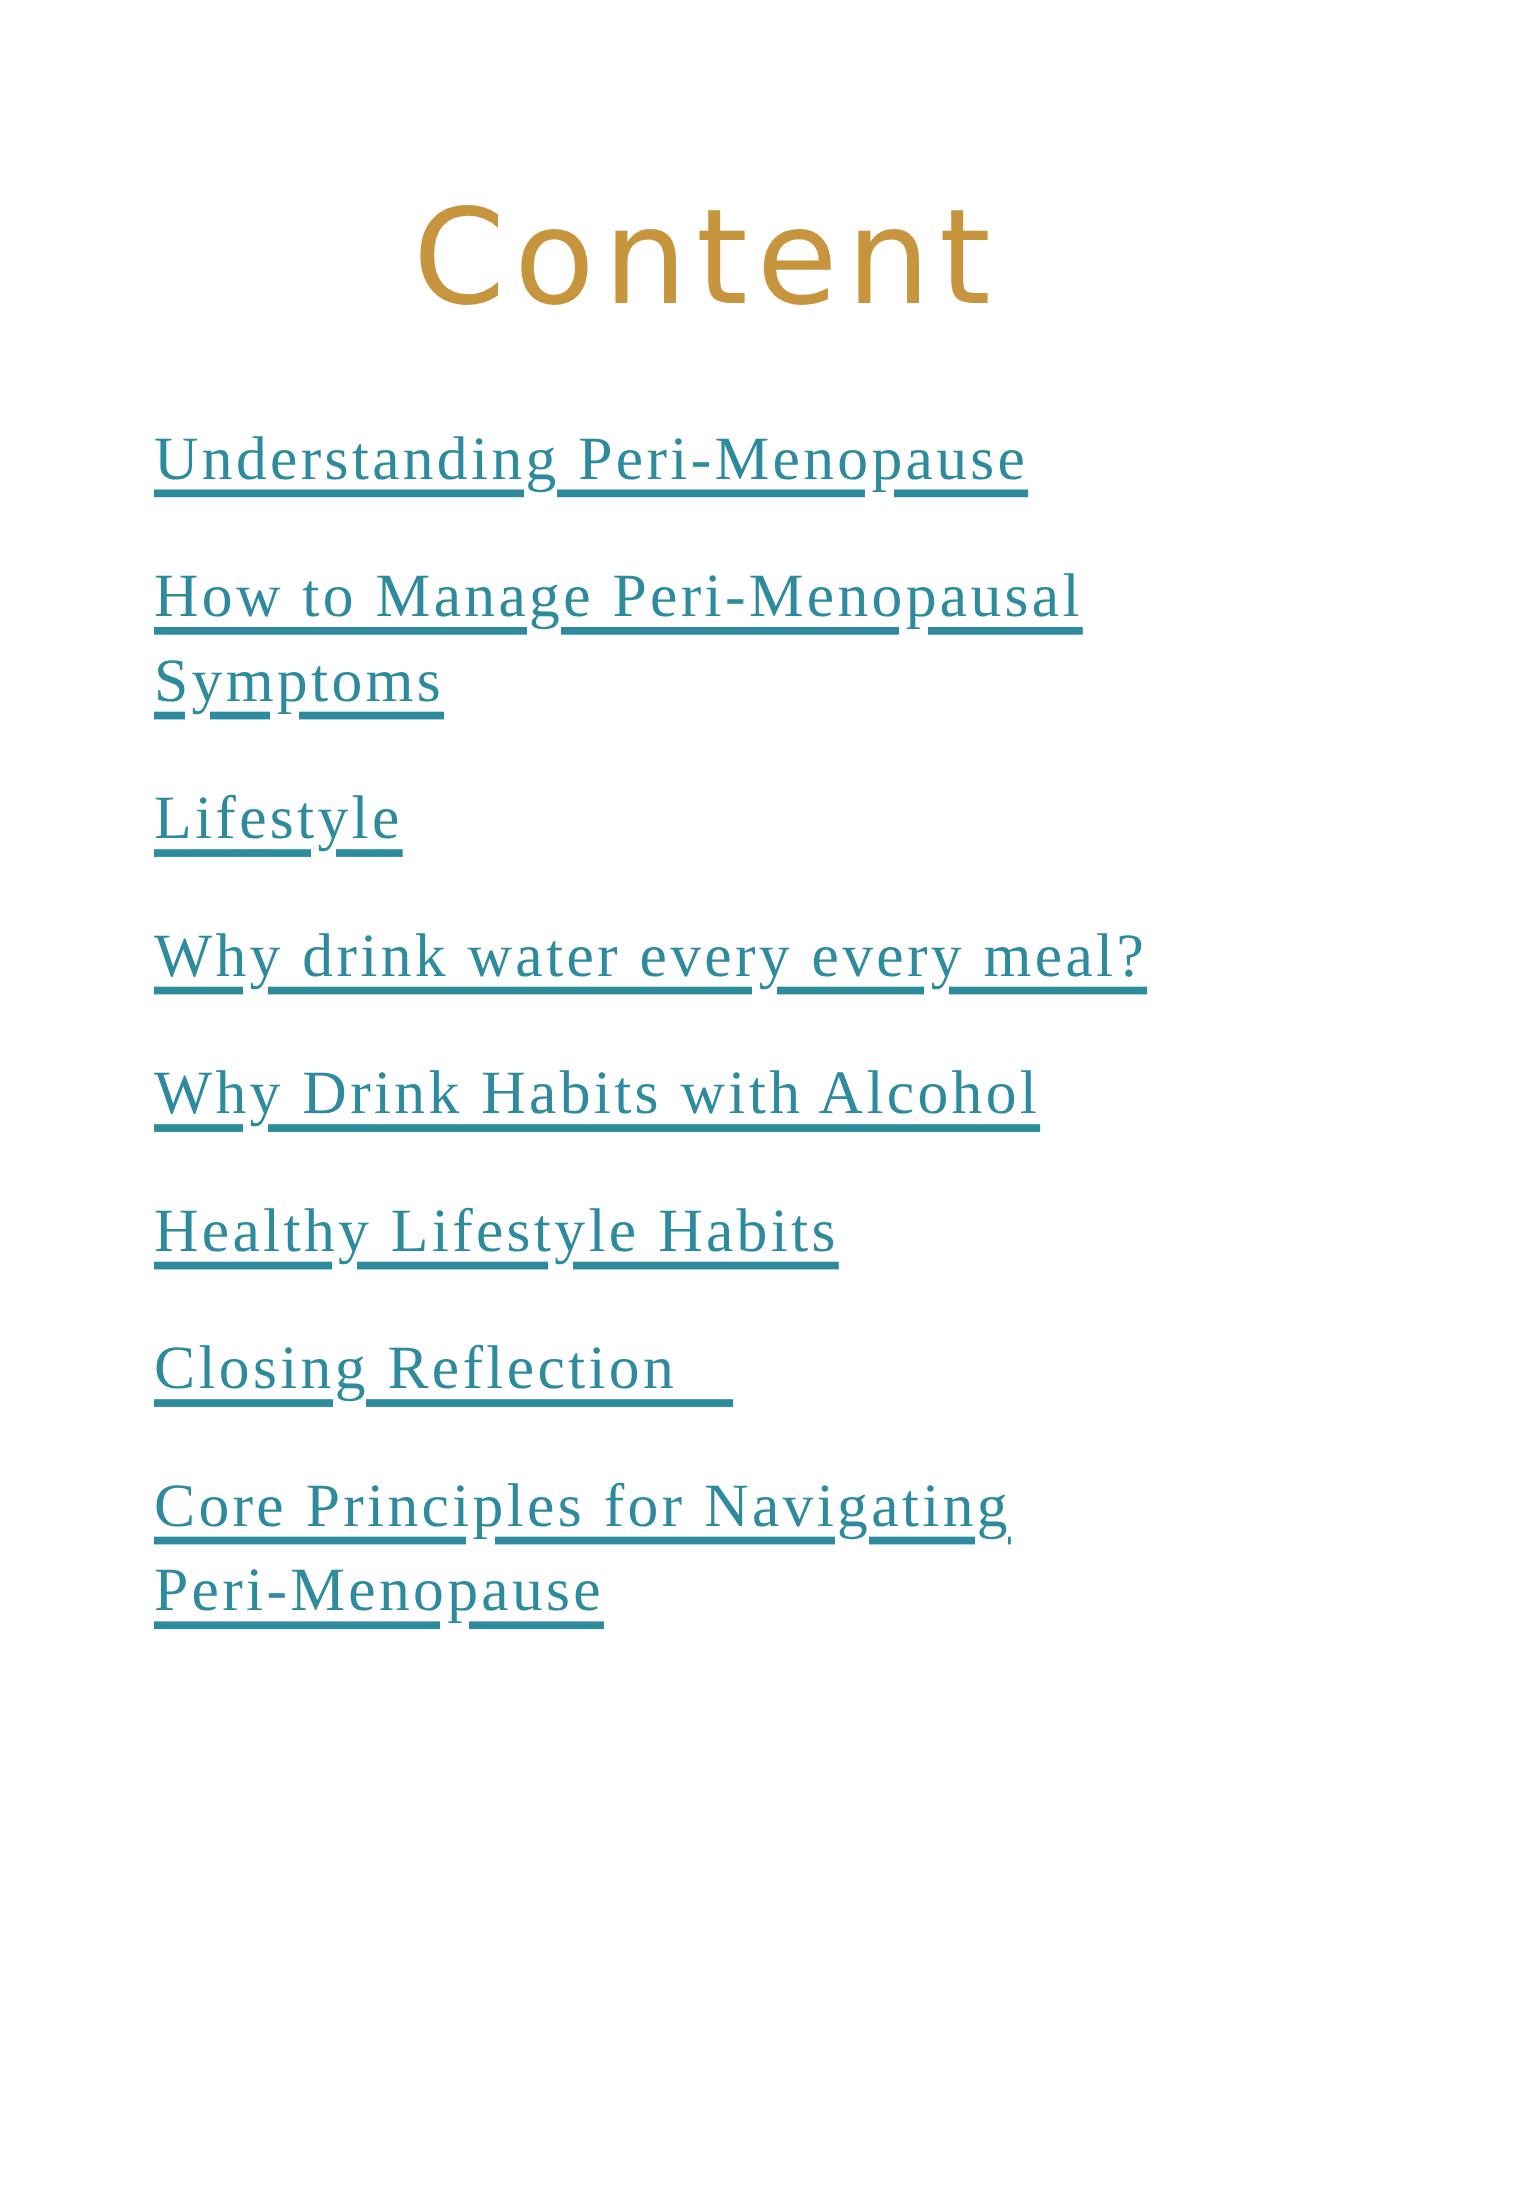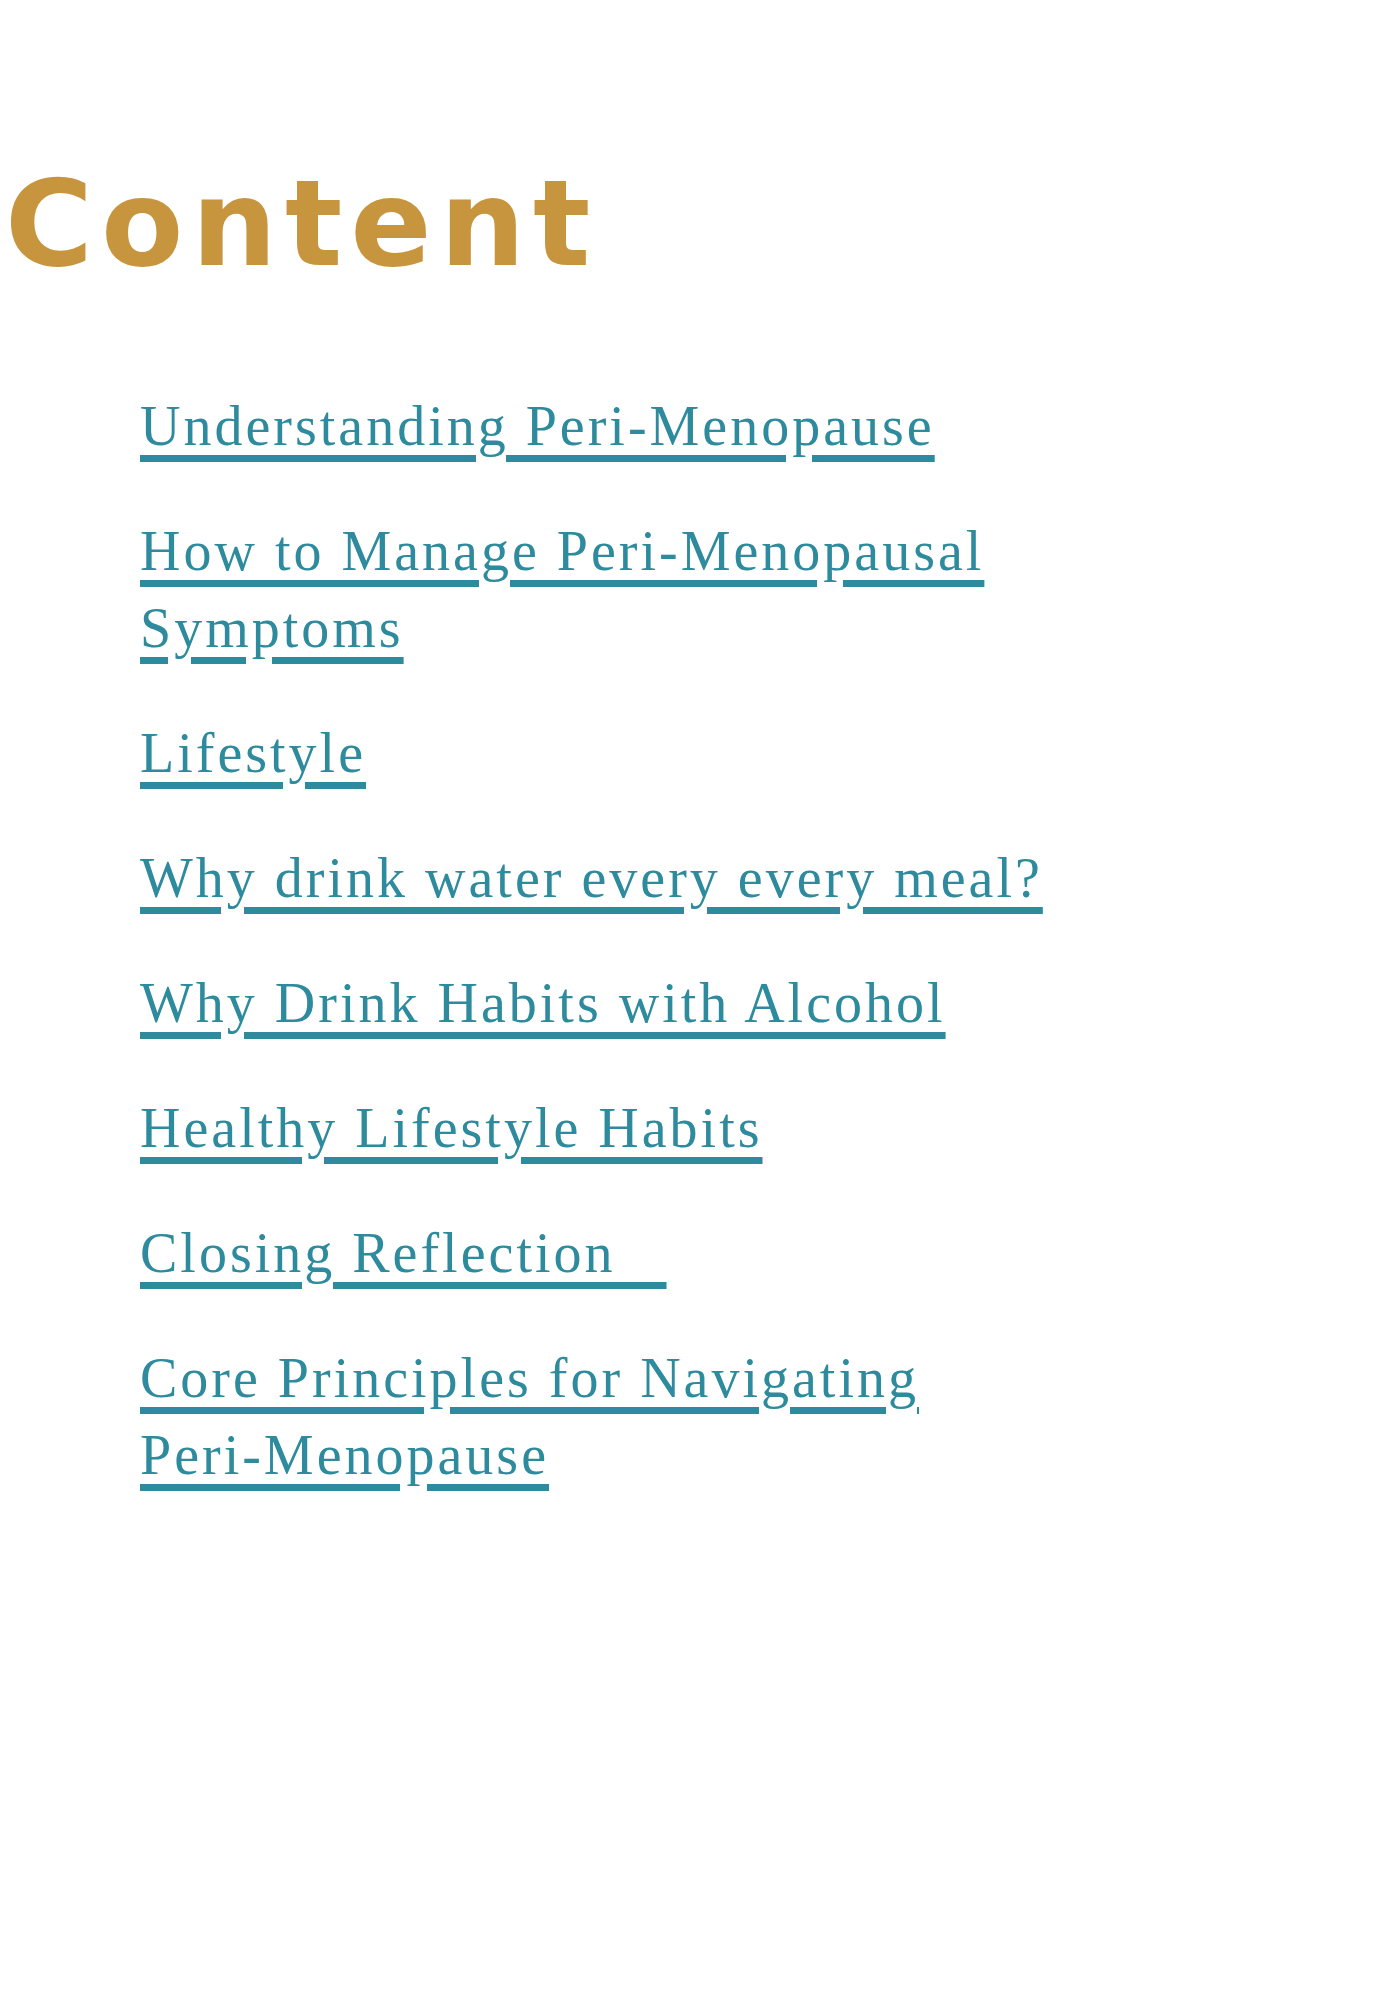--- a/index.html
+++ b/index.html
@@ -12,32 +12,32 @@
     height: 2000px;
     background: var(--page-bg, #ffffff);
     overflow: hidden;
     font-family: "Liberation Serif", "DejaVu Serif", serif;
   }
   .page {
     width: 100%;
     height: 100%;
   }
   .page-title {
-    margin: 5px;
+    margin: 16px;
     padding: 147px 100px 0 0;   
-    text-align: left;
+    text-align: center;
     font-family: "DejaVu Sans", "Liberation Sans", sans-serif;
-    font-weight: 700;
+    font-weight: 400;
     font-size: 120px;
     line-height: 1.2;
     letter-spacing: 8px;
     color: var(--accent-gold, #c7953e);
   }
   .toc {
-    margin: 92px 0 0;
+    margin: 72px 0 0;
     padding: 0 100px 0 140px;
   }
   .toc-item {
     margin: 0 0 48px;
     font-size: 56px;
     line-height: 77px;
     letter-spacing: 3px;
     font-weight: 500;
   }
   .toc-link {

